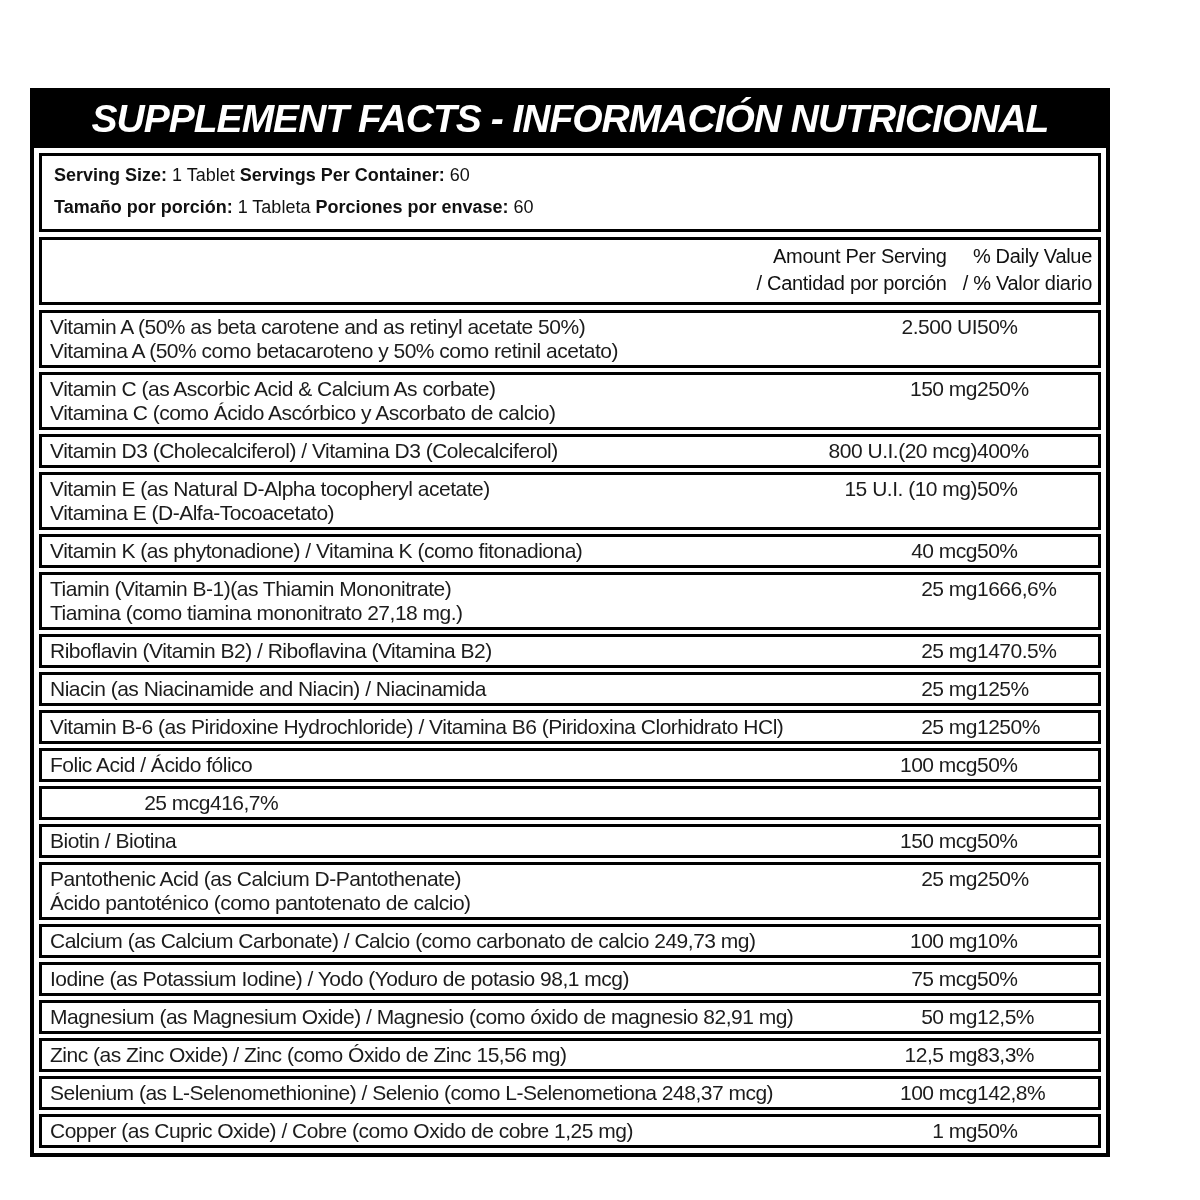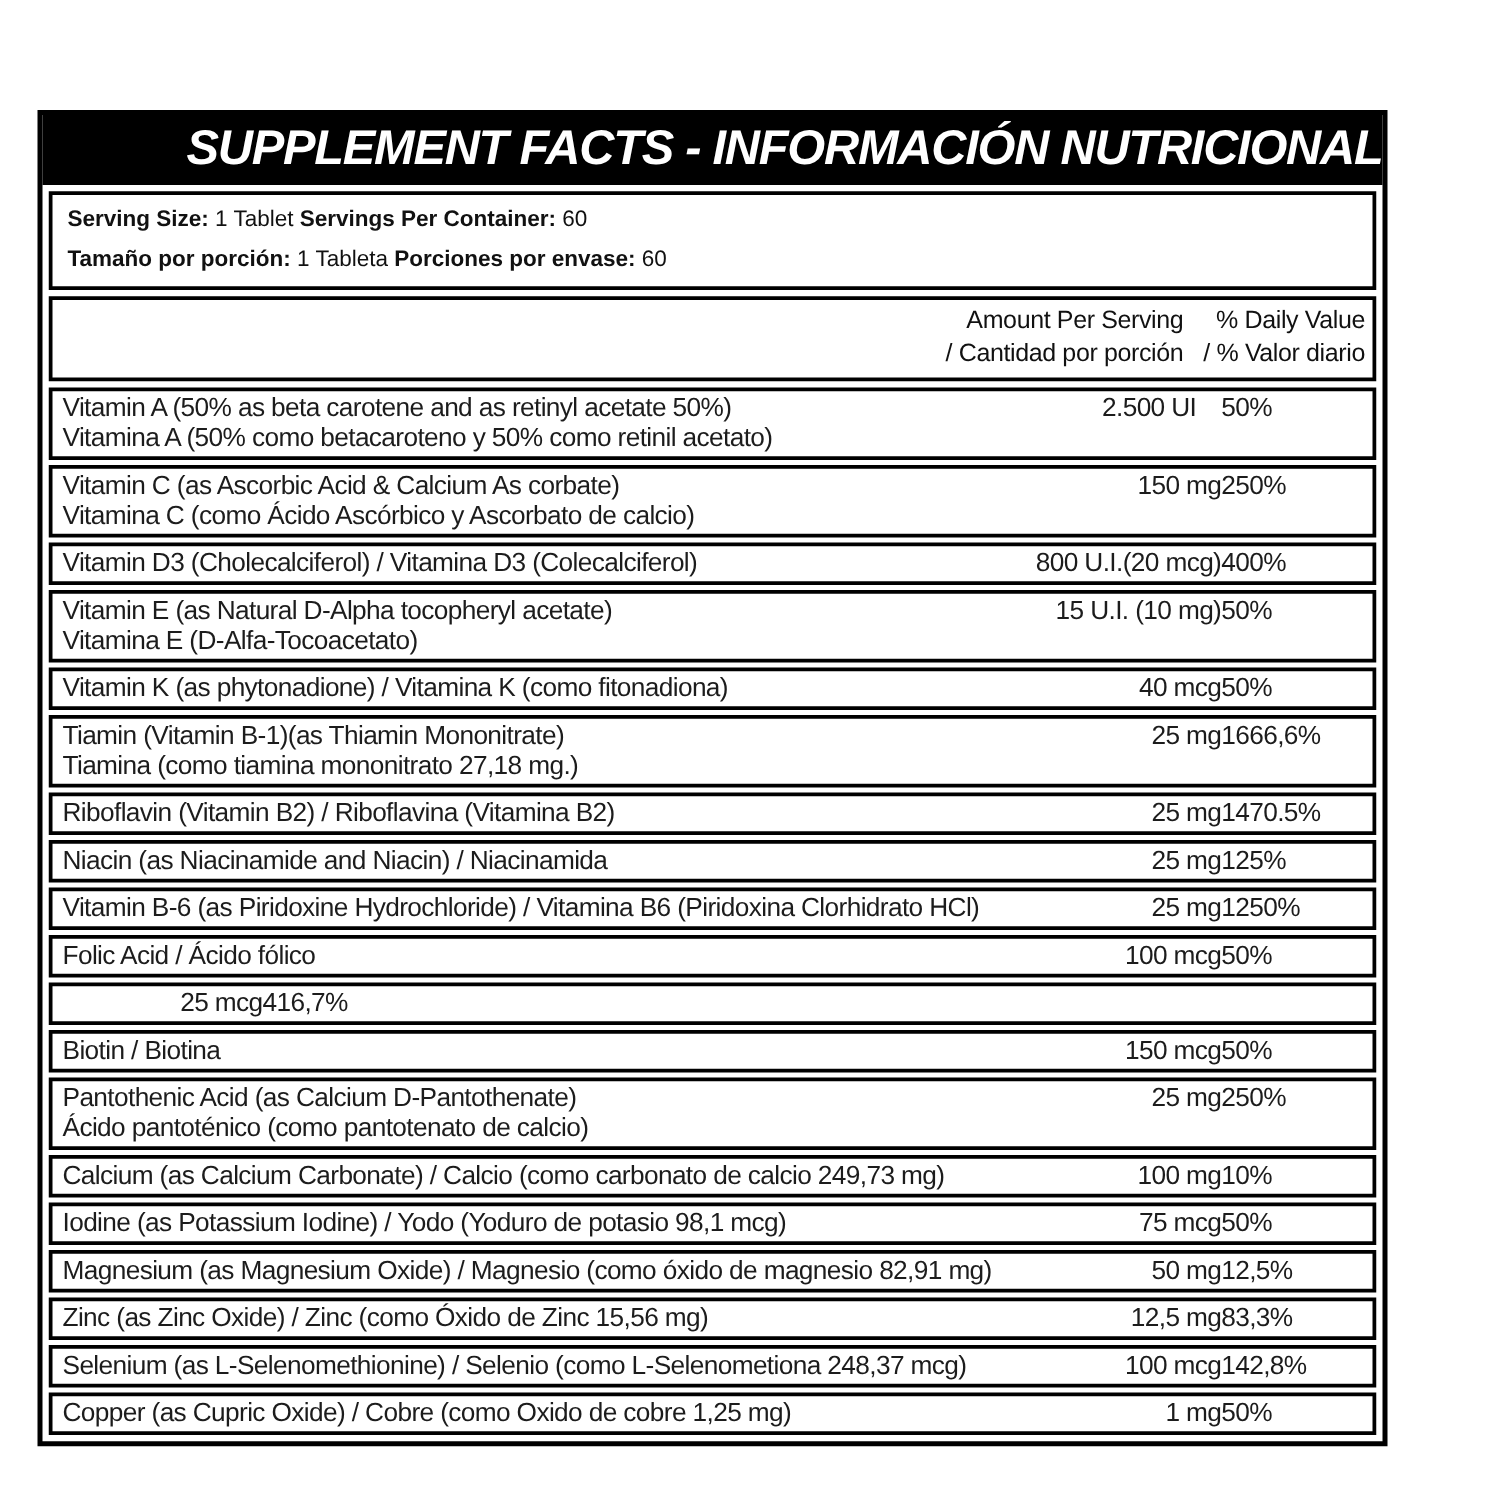--- a/index.html
+++ b/index.html
@@ -22,21 +22,21 @@
     width: 1080px;
     box-sizing: border-box;
     border: 4px solid #000;
     background: #fff;
     padding: 5px;
   }
   .titlebar {
     background: #000;
     color: #fff;
     margin: -5px -5px 5px -5px;
-    text-align: right;
+    text-align: center;
     padding: 5px 0 7px 0;
   }
   .titlebar .title-text {
     font-weight: bold;
     font-style: italic;
     font-size: 39px;
     letter-spacing: -1px;
     white-space: nowrap;
   }
   .serving-box {
@@ -64,21 +64,21 @@
     border: 3px solid #000;
     margin-top: 4px;
     display: flex;
     align-items: flex-start;
     padding: 2px 6px 2px 8px;
     font-size: 21px;
     line-height: 24px;
     letter-spacing: -0.5px;
     color: #1c1c1c;
   }
-  .rows .row:first-child { margin-top: 0; gap: 20px; }
+  .rows .row:first-child { margin-top: 0; }
   .name { flex: 1 1 auto; min-width: 0; }
   .nline { white-space: nowrap; }
   .amount {
     flex: 0 0 160px;
     text-align: right;
     white-space: nowrap;
   }
   .dv {
     flex: 0 0 115px;
     text-align: left;

